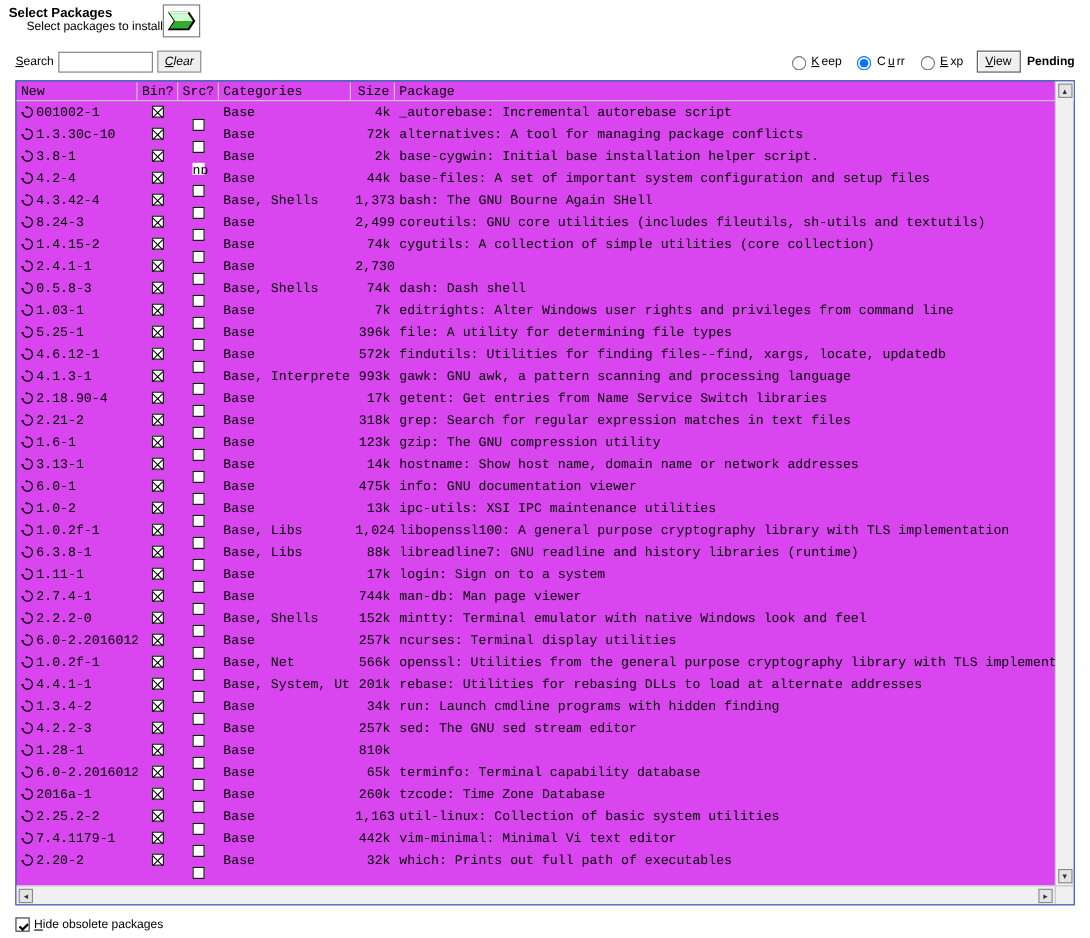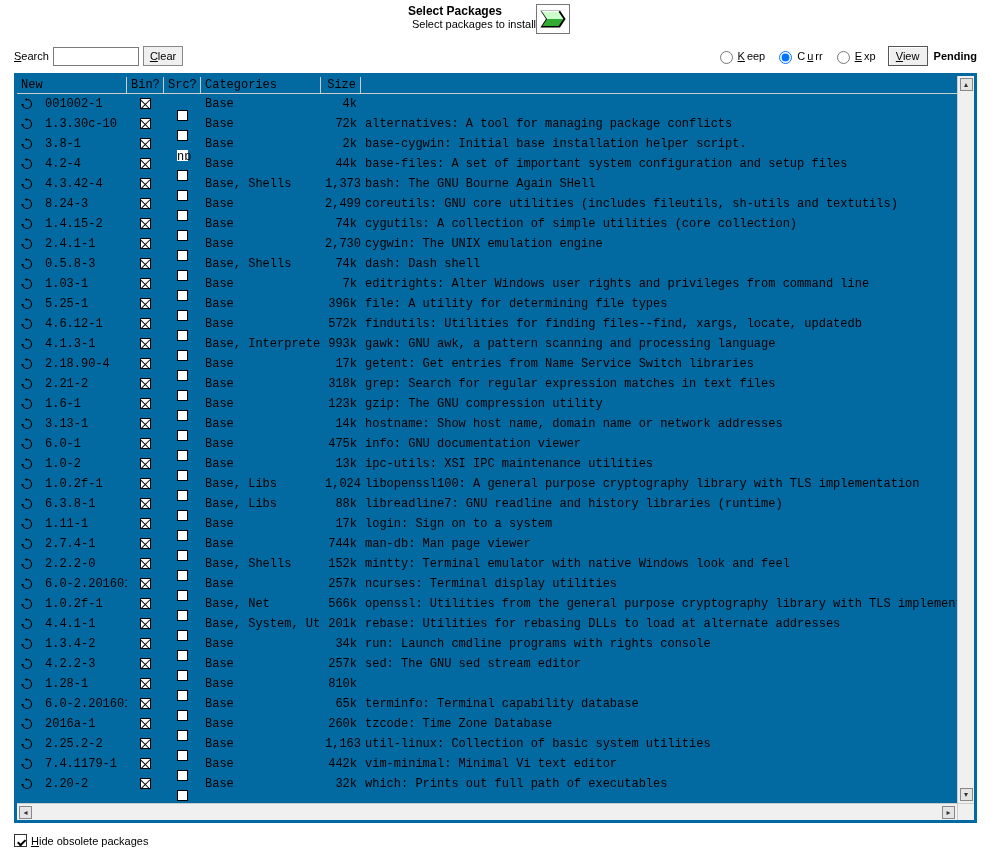--- a/index.html
+++ b/index.html
@@ -6,64 +6,64 @@
   body {
     margin: 0;
     font-family: Tahoma, Arial, sans-serif;
     font-size: 11px;
     background: #fff;
     color: #000;
     width: 991px;
     height: 853px;
     overflow: hidden;
   }
-  .header { padding: 4px 19px 2px 8px; display:flex; justify-content:center; align-items:flex-start;}
+  .header { padding: 4px 19px 2px 8px; display:flex; justify-content:flex-start; align-items:flex-start;}
   .header-left h1 { font-size: 12px; font-weight: bold; margin: 0; }
-  .header-left .sub { margin-left: 4px; font-size:11px; }
+  .header-left .sub { margin-left: 16px; font-size:11px; }
   .logo { width:34px; height:30px; border:1px solid #777; background:#fff; display:flex; align-items:center; justify-content:center; margin-right:2px;}
   .logo svg { width:28px; height:24px; }
   .toolbar {
     display:flex; justify-content:space-between; align-items:flex-start;
     padding: 10px 14px 6px 14px;
   }
   .search { display:flex; align-items:center; gap:4px;}
   .search label { font-size:11px;}
   .search input[type=text] {
     width:86px; height:19px; font-size:11px; border:1px solid #7a7a7a; padding:1px 2px;
   }
-  .btn { font-size:11px; height:20px; padding:0 6px; background:#efefef; border:1px solid #888; cursor:pointer;}
+  .btn { font-size:11px; height:20px; padding:0 6px; background:#efefef; border:1px solid #888; cursor:pointer;font-style:italic;}
   .view-ctrls { display:flex; align-items:center; gap:6px; }
   .radios { display:flex; align-items:center; gap:3px; }
   .radios label { display:flex; align-items:center; gap:2px; font-size:11px; margin-right:6px;}
   .view-btn { font-size:11px; height:20px; width:40px; background:#efefef; border:1px solid #555; box-shadow: inset 1px 1px 0 #fff; cursor:pointer;}
   .pending { font-size:11px;font-weight:bold; }
   .grid-wrap {
     position:absolute; left:14px; right:14px; top:73px; bottom:30px;
-    border:3px solid #0369a1; background:#0369a1;
+    border:1px solid #0369a1; background:#d946ef;
     display:flex; flex-direction:column;justify-content:center;
   }
   .grid-head {
     display:flex; font-family: "Courier New", monospace; font-size:12px;
     border-bottom:1px solid #ccc; height:18px; align-items:center; user-select:none;
     flex-shrink:0;
   }
   .grid-head .col { border-right:1px solid #ccc; padding:1px 4px; white-space:nowrap; overflow:hidden;}
   .col-new   { width:110px;}
   .col-bin   { width:37px;}
   .col-src   { width:37px;}
   .col-cat   { width:120px;}
   .col-size  { width:40px; text-align:right;}
   .col-pkg   { flex:1;}
   .grid-body {
     flex:1; overflow:hidden; font-family:"Courier New", monospace; font-size:12px;
     position:relative;
   }
   .row { display:flex; height:20px; align-items:center; }
   .row .cell { padding:1px 4px; white-space:nowrap; overflow:hidden; }
-  .cell-new  { width:110px; display:flex; align-items:center; gap:12px;}
+  .cell-new  { width:110px; display:flex; align-items:center; gap:2px;}
   .cell-bin  { width:37px; text-align:center;}
   .cell-src  { width:37px; text-align:center;margin-top:24px;}
   .cell-cat  { width:120px;}
   .cell-size { width:40px; text-align:right;}
   .cell-pkg  { flex:1;}
   .cycle-icon { width:12px; height:12px; flex-shrink:0;}
   .cb { display:inline-block; width:11px; height:11px; border:1px solid #000; background:#fff; position:relative; vertical-align:middle;}
   .cb.checked::before, .cb.checked::after {
     content:''; position:absolute; background:#000; height:1px; width:140%; top:50%; left:-20%;
   }
@@ -131,35 +131,37 @@
   </div>
 </div>
 
 <div class="grid-wrap">
   <div class="grid-head">
     <div class="col col-new">New</div>
     <div class="col col-bin">Bin?</div>
     <div class="col col-src">Src?</div>
     <div class="col col-cat">Categories</div>
     <div class="col col-size">Size</div>
+    <div class="col col-pkg">Package</div>
   </div>
   <div class="grid-body" id="grid-body">
       <div class="row">
         <div class="cell cell-new">
           <svg class="cycle-icon" viewBox="0 0 16 16">
             <path d="M8 2 A6 6 0 1 1 2 8" fill="none" stroke="#000" stroke-width="1.5"></path>
             <polygon points="8,0 8,4 5,2" fill="#000"></polygon>
             <polygon points="2,8 0,8 2,11 4,8" fill="#000"></polygon>
           </svg>
           <span>001002-1</span>
         </div>
         <div class="cell cell-bin"><span class="cb checked"></span></div>
         <div class="cell cell-src"><span class="cb"></span></div>
         <div class="cell cell-cat">Base</div>
         <div class="cell cell-size">4k</div>
+        <div class="cell cell-pkg">_autorebase: Incremental autorebase script</div>
       </div>
       <div class="row">
         <div class="cell cell-new">
           <svg class="cycle-icon" viewBox="0 0 16 16">
             <path d="M8 2 A6 6 0 1 1 2 8" fill="none" stroke="#000" stroke-width="1.5"></path>
             <polygon points="8,0 8,4 5,2" fill="#000"></polygon>
             <polygon points="2,8 0,8 2,11 4,8" fill="#000"></polygon>
           </svg>
           <span>1.3.30c-10</span>
         </div>
@@ -250,21 +252,20 @@
             <path d="M8 2 A6 6 0 1 1 2 8" fill="none" stroke="#000" stroke-width="1.5"></path>
             <polygon points="8,0 8,4 5,2" fill="#000"></polygon>
             <polygon points="2,8 0,8 2,11 4,8" fill="#000"></polygon>
           </svg>
           <span>2.4.1-1</span>
         </div>
         <div class="cell cell-bin"><span class="cb checked"></span></div>
         <div class="cell cell-src"><span class="cb"></span></div>
         <div class="cell cell-cat">Base</div>
         <div class="cell cell-size">2,730k</div>
-        <div class="cell cell-pkg">cygwin: The UNIX emulation engine</div>
       </div>
       <div class="row">
         <div class="cell cell-new">
           <svg class="cycle-icon" viewBox="0 0 16 16">
             <path d="M8 2 A6 6 0 1 1 2 8" fill="none" stroke="#000" stroke-width="1.5"></path>
             <polygon points="8,0 8,4 5,2" fill="#000"></polygon>
             <polygon points="2,8 0,8 2,11 4,8" fill="#000"></polygon>
           </svg>
           <span>0.5.8-3</span>
         </div>
@@ -550,21 +551,21 @@
             <path d="M8 2 A6 6 0 1 1 2 8" fill="none" stroke="#000" stroke-width="1.5"></path>
             <polygon points="8,0 8,4 5,2" fill="#000"></polygon>
             <polygon points="2,8 0,8 2,11 4,8" fill="#000"></polygon>
           </svg>
           <span>1.3.4-2</span>
         </div>
         <div class="cell cell-bin"><span class="cb checked"></span></div>
         <div class="cell cell-src"><span class="cb"></span></div>
         <div class="cell cell-cat">Base</div>
         <div class="cell cell-size">34k</div>
-        <div class="cell cell-pkg">run: Launch cmdline programs with rights console</div>
+        <div class="cell cell-pkg">run: Launch cmdline programs with hidden finding</div>
       </div>
       <div class="row">
         <div class="cell cell-new">
           <svg class="cycle-icon" viewBox="0 0 16 16">
             <path d="M8 2 A6 6 0 1 1 2 8" fill="none" stroke="#000" stroke-width="1.5"></path>
             <polygon points="8,0 8,4 5,2" fill="#000"></polygon>
             <polygon points="2,8 0,8 2,11 4,8" fill="#000"></polygon>
           </svg>
           <span>4.2.2-3</span>
         </div>

